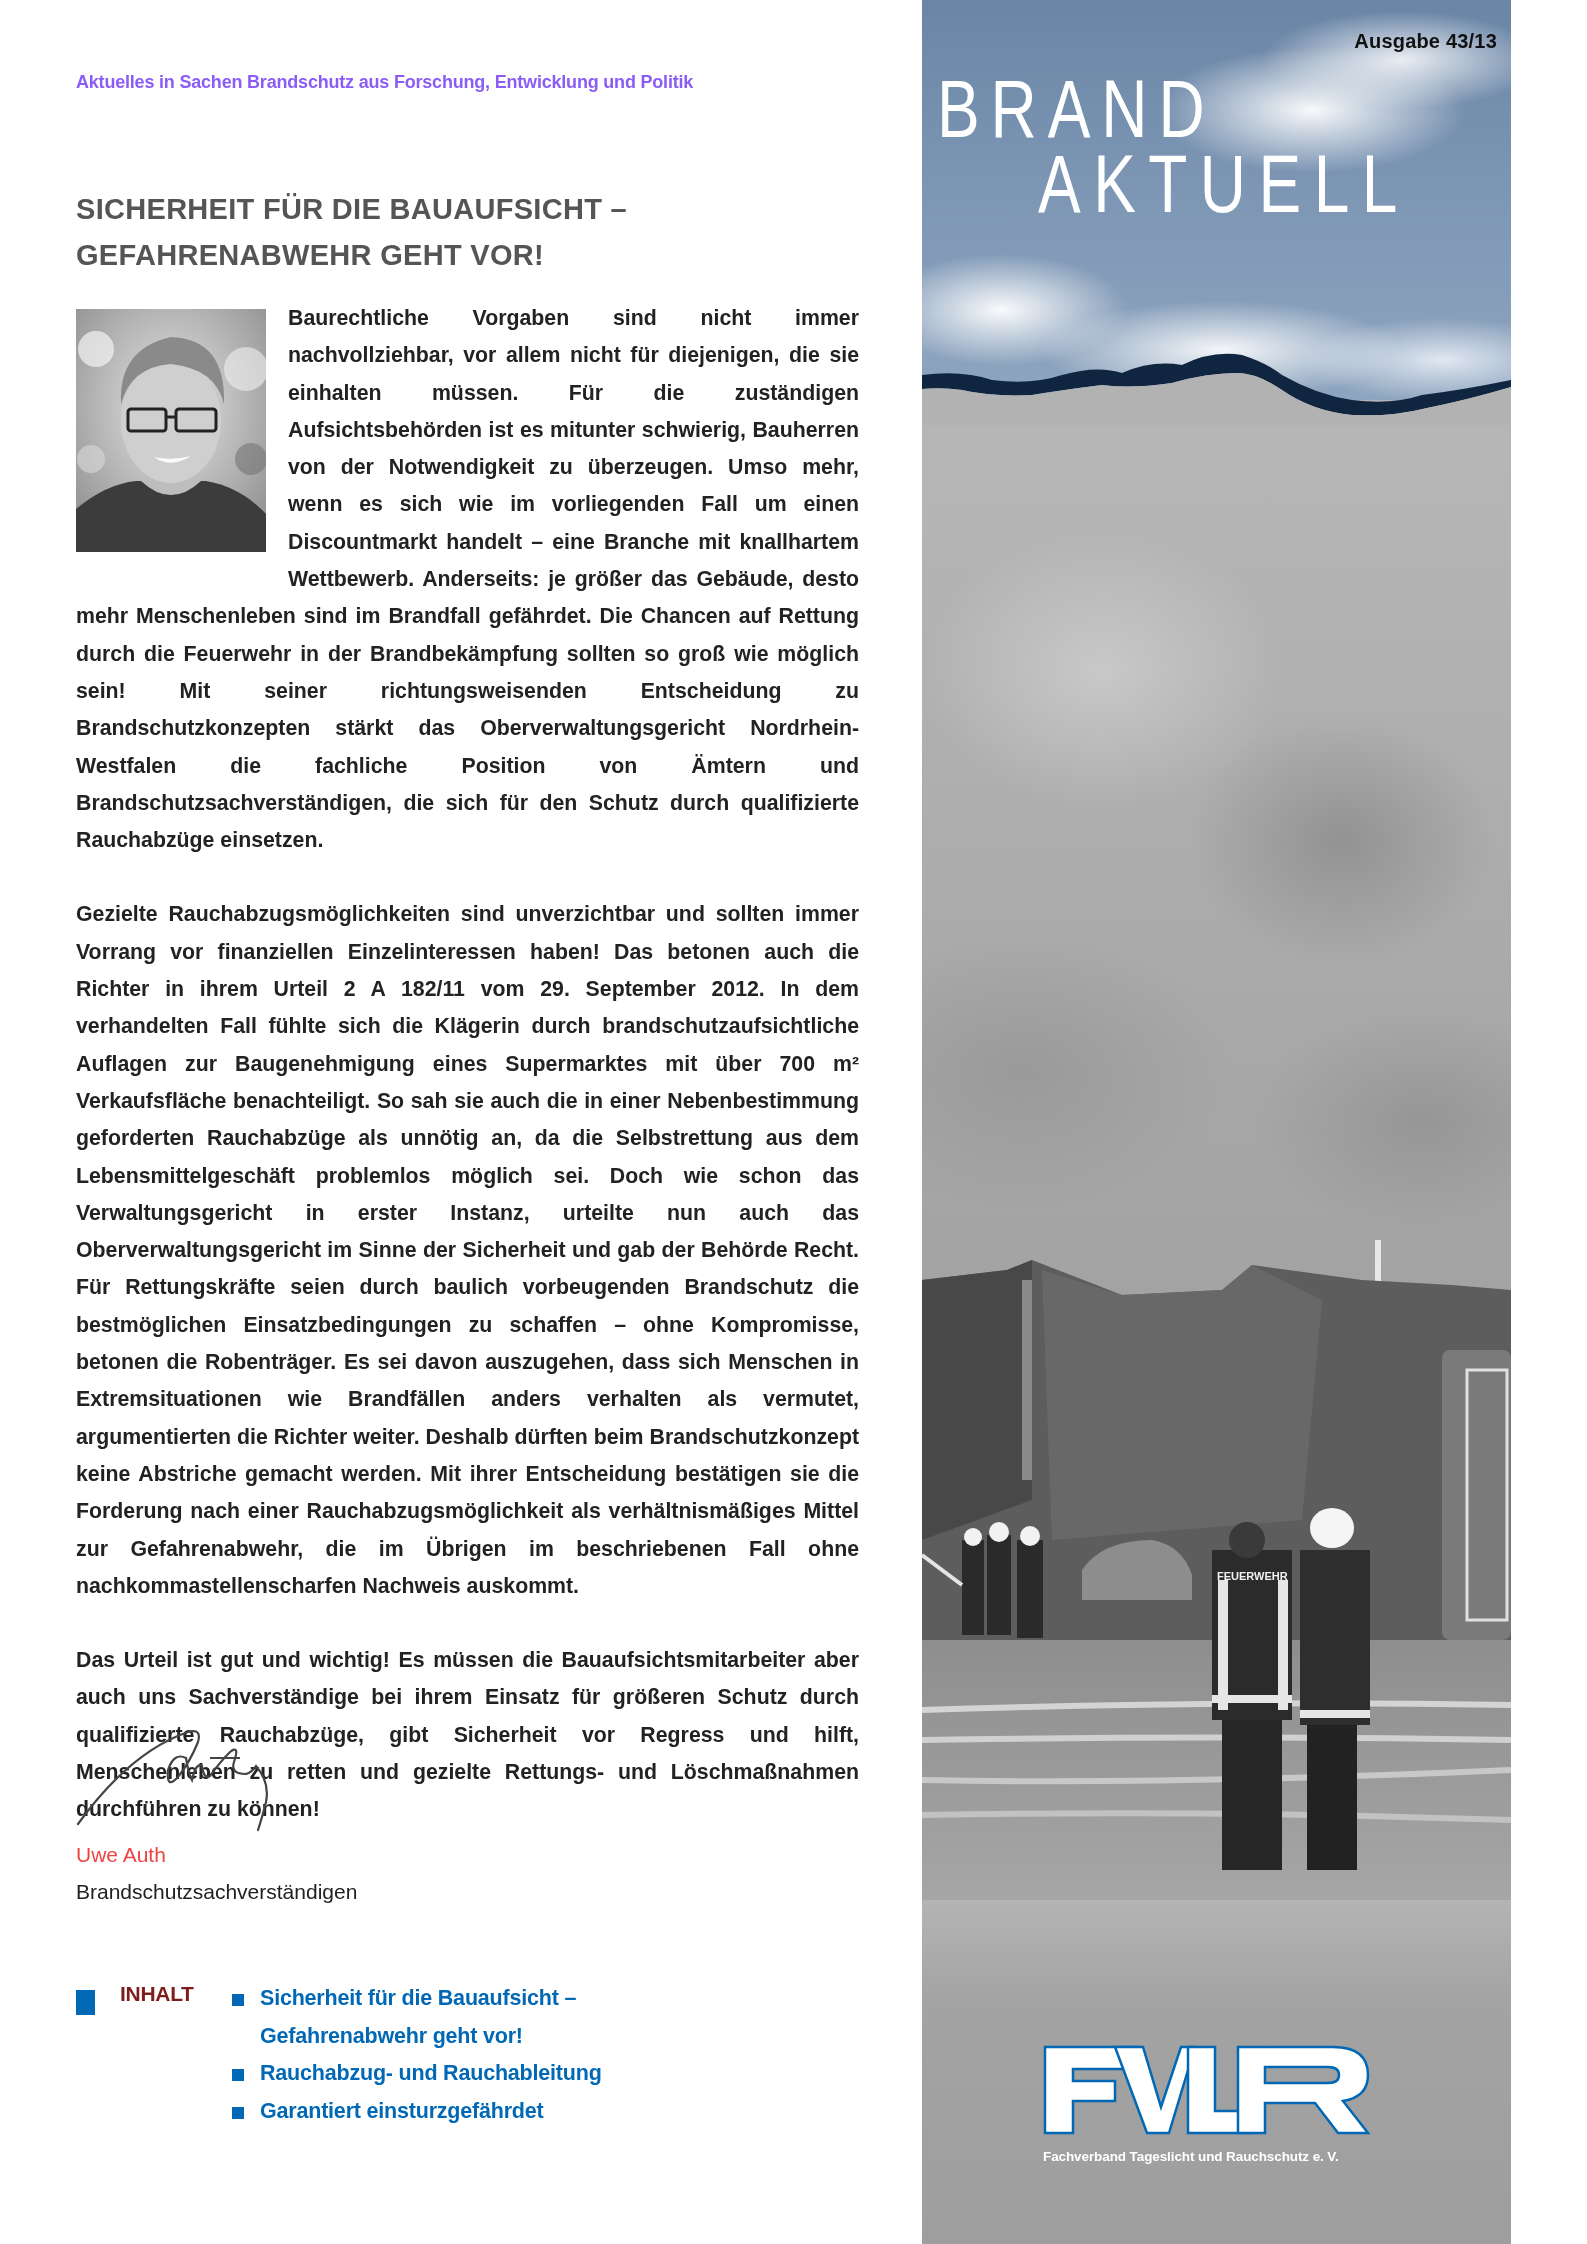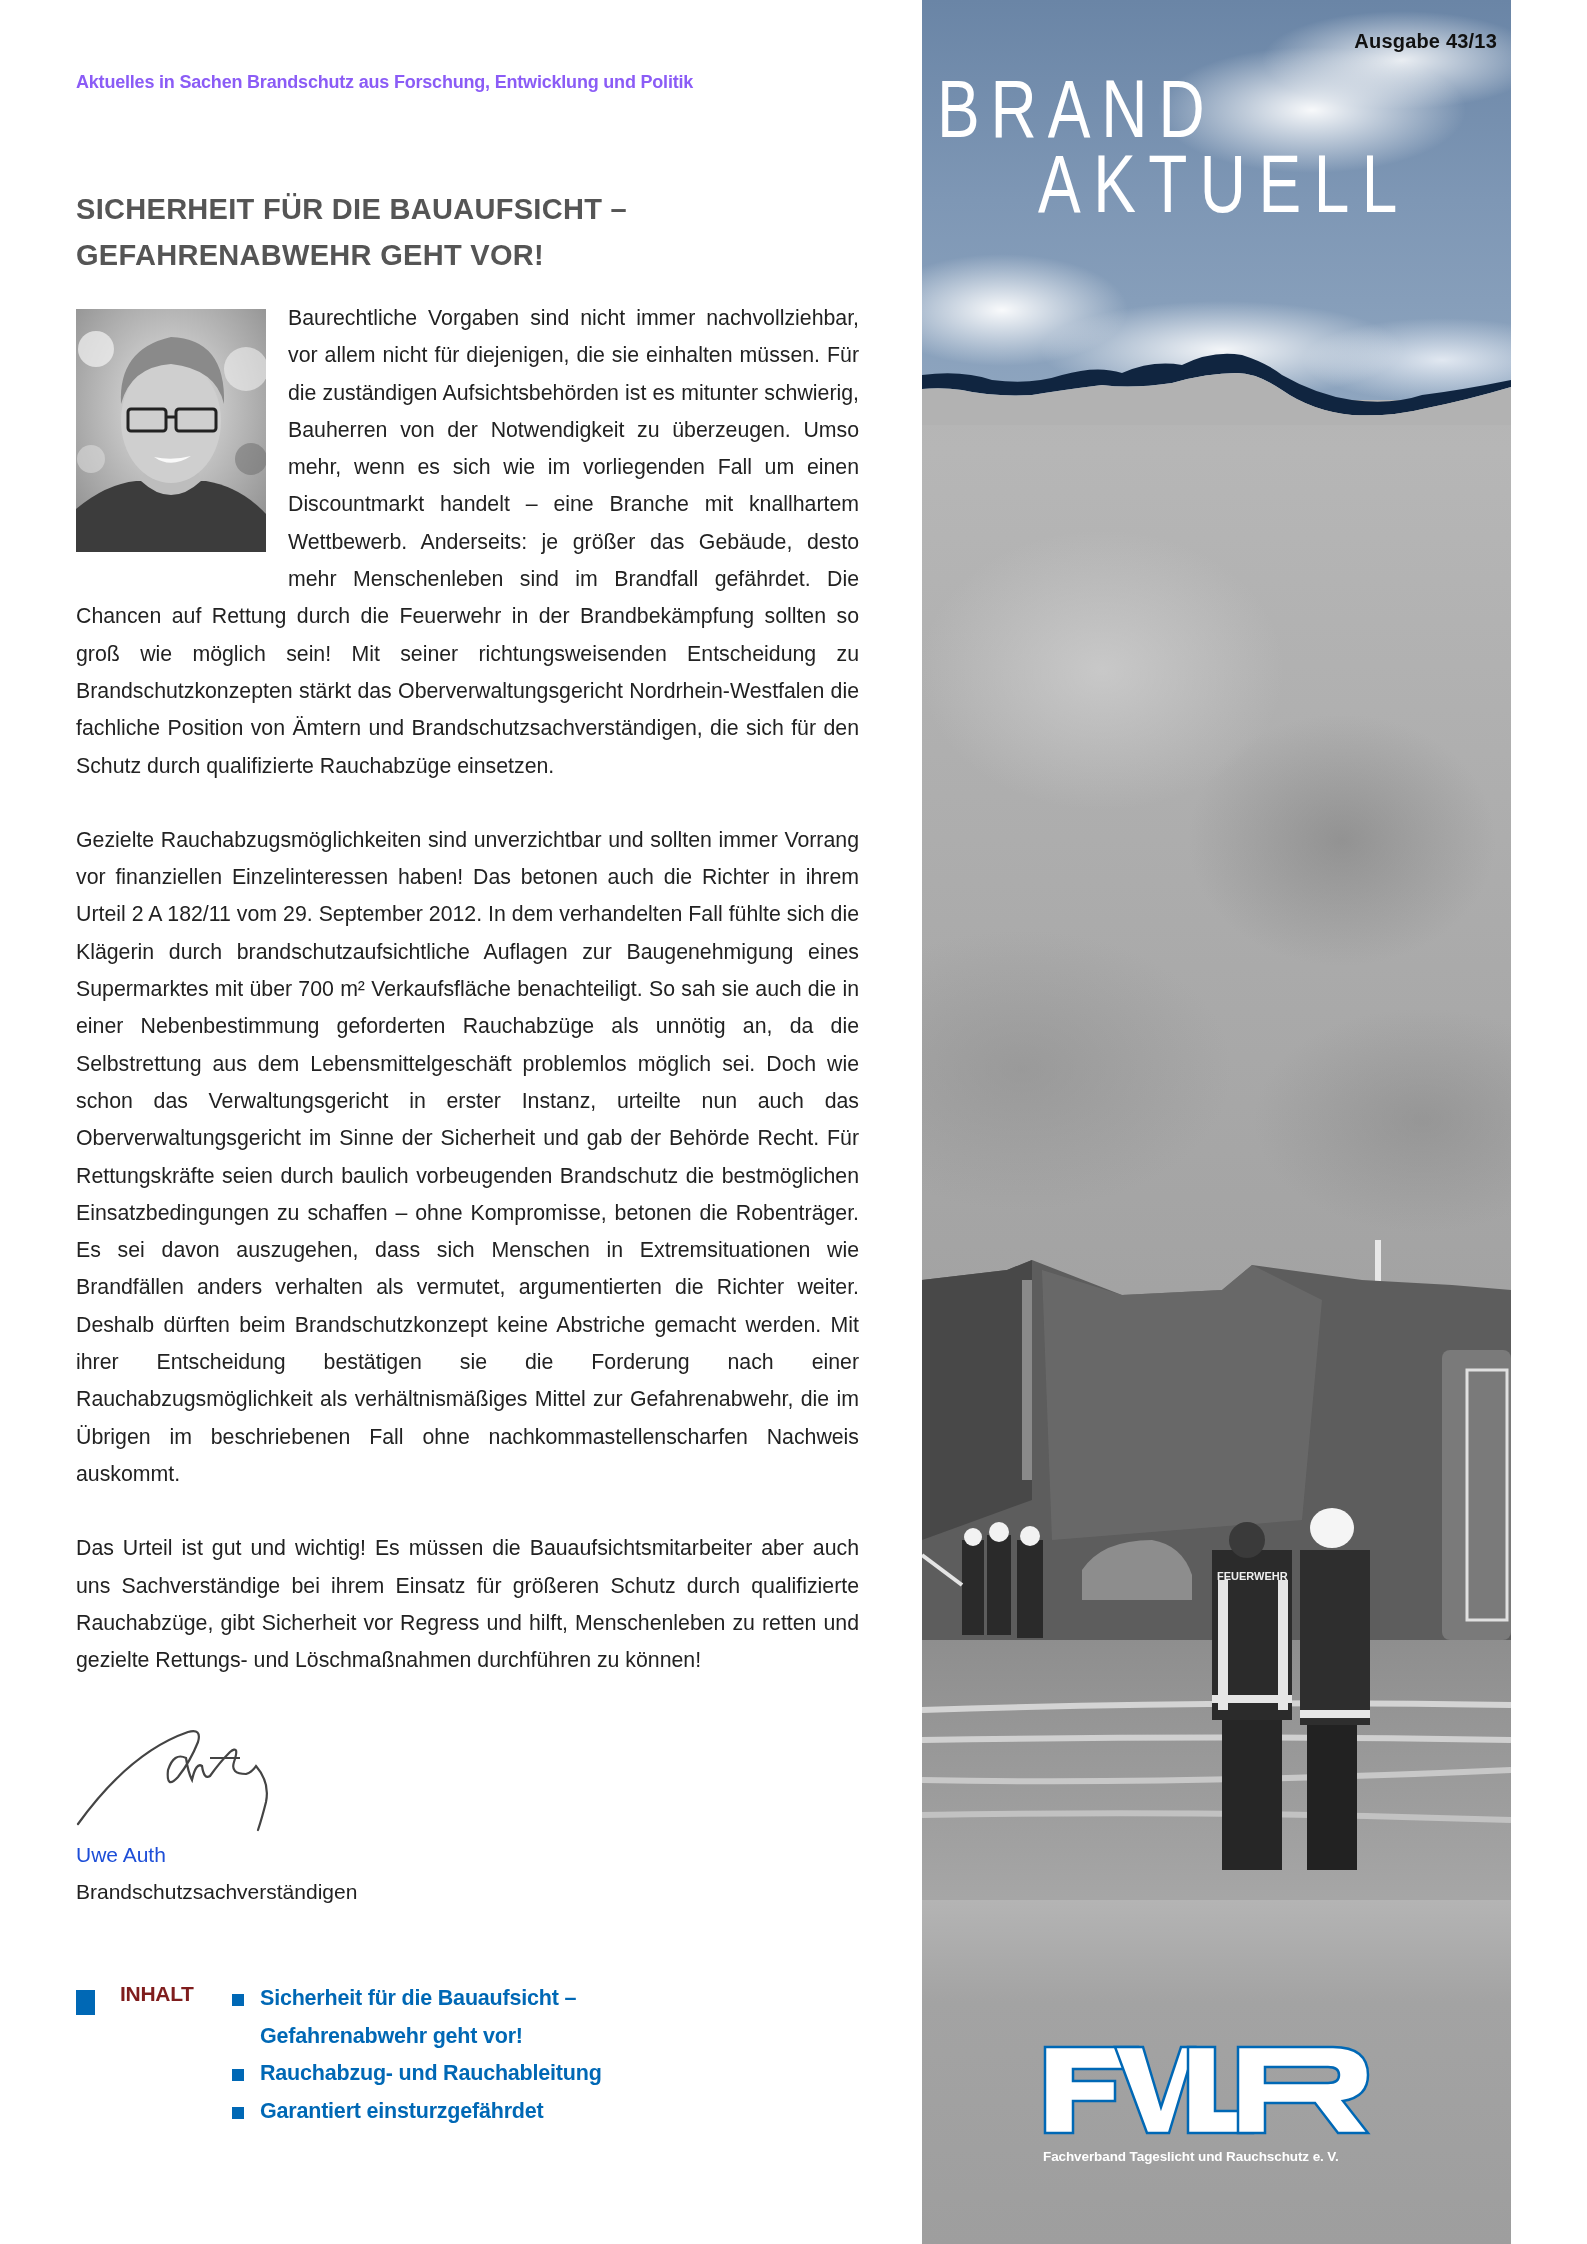--- a/index.html
+++ b/index.html
@@ -20,26 +20,26 @@
   .headline div { white-space: nowrap; }
 
   .portrait {
     position: absolute; left: 76px; top: 309px; width: 190px; height: 243px;
     overflow: hidden; background: #bdbdbd;
   }
   .article {
     position: absolute; left: 76px; top: 300px; width: 787px;
     font-size: 21.3px; line-height: 37.3px; color: #222; text-align: justify;
   }
-  .article p { margin: 0 4px 37px 0; }
+  .article p { margin: 0 4px 37px 0; font-weight: bold; }
   .article .float-spacer { float: left; width: 212px; height: 262px; }
 
   .signature { position: absolute; left: 70px; top: 1722px; width: 240px; height: 120px; }
   .sig-name {
-    position: absolute; left: 76px; top: 1836px; font-size: 21px; line-height: 37px; color: #1d4ed8;
+    position: absolute; left: 76px; top: 1836px; font-size: 21px; line-height: 37px; color: #ef4444;
   }
   .sig-title {
     position: absolute; left: 76px; top: 1873px; font-size: 21px; line-height: 37px; color: #222;
   }
 
   .toc { position: absolute; left: 76px; top: 1980px; width: 780px; }
   .toc-square { position: absolute; left: 0; top: 10px; width: 19px; height: 25px; background: #0068b5; }
   .toc-label {
     position: absolute; left: 44px; top: 2px; font-size: 21px; font-weight: bold; color: #7f1d1d;
     letter-spacing: -0.3px;

